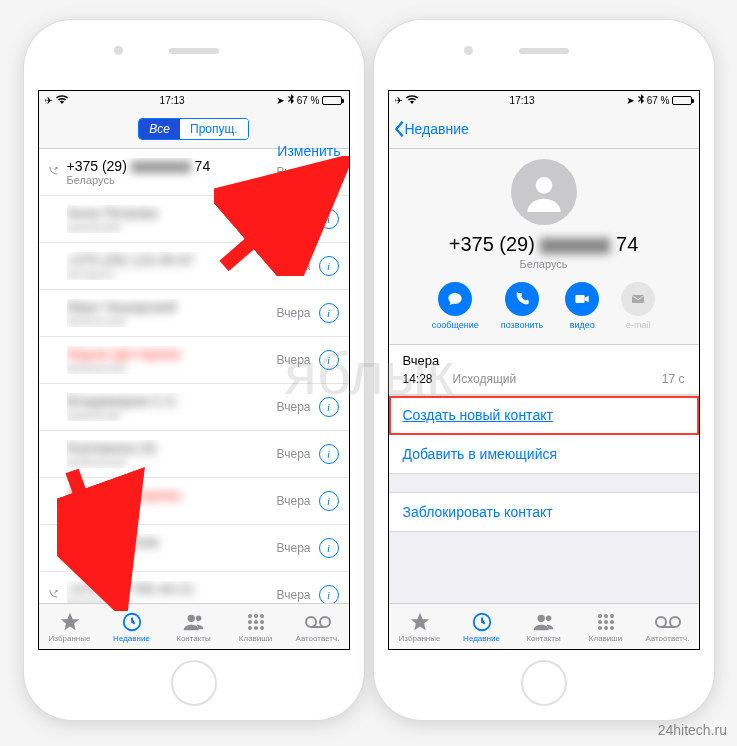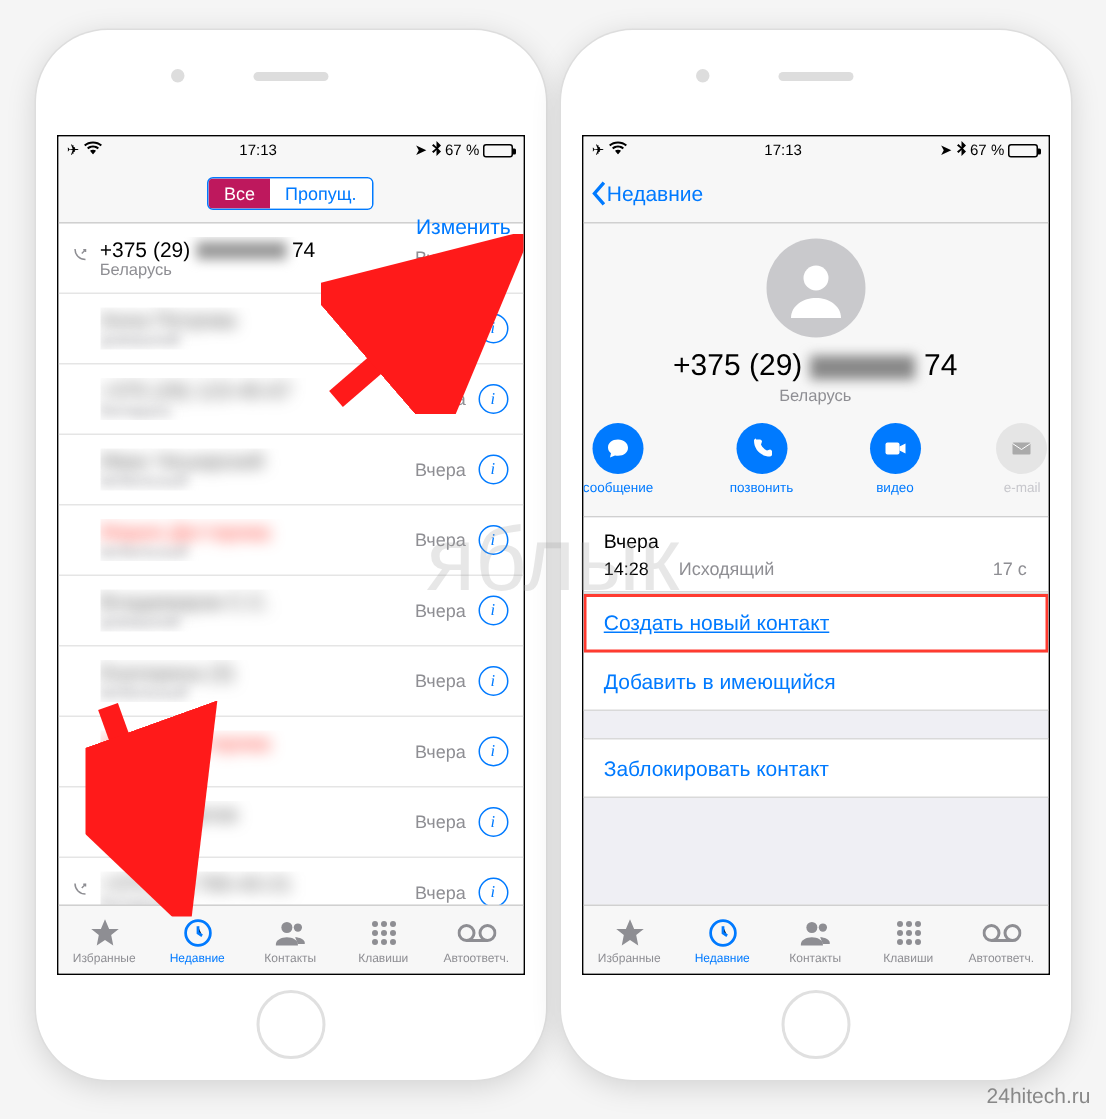--- a/index.html
+++ b/index.html
@@ -112,21 +112,21 @@
     justify-content: center;
   }
   .seg {
     display: flex;
     border: 1px solid #007aff;
     border-radius: 4px;
     overflow: hidden;
     font-size: 12px;
   }
   .seg div { padding: 3px 10px; }
-  .seg .active { background: #be185d; color: #fff; }
+  .seg .active { background: #1d4ed8; color: #fff; font-style: italic; }
   .seg .inactive { color: #007aff; background: #fff; }
   .edit-btn {
     position: absolute;
     right: 8px;
     color: #007aff;
     font-size: 14px;
     margin-top: 44px;
   }
   .back-btn {
     position: absolute;
@@ -248,21 +248,21 @@
     filter: blur(4px);
     vertical-align: middle;
   }
   .country {
     font-size: 11px;
     color: #8e8e93;
     margin-top: 2px;
   }
   .action-row {
     display: flex;
-    justify-content: space-between;
+    justify-content: center;
     gap: 22px;
     margin-top: 12px;
   }
   .action {
     display: flex;
     flex-direction: column;
     align-items: center;
     gap: 4px;
     color: #007aff;
     font-size: 9px;

